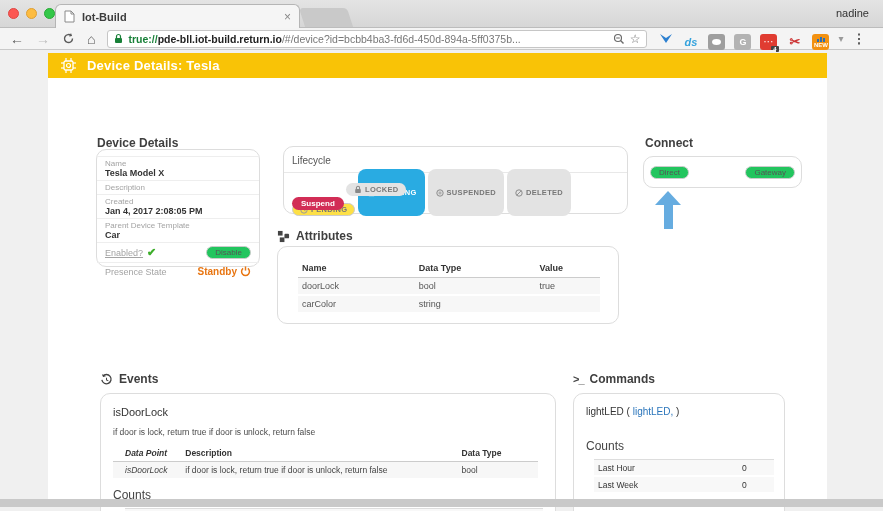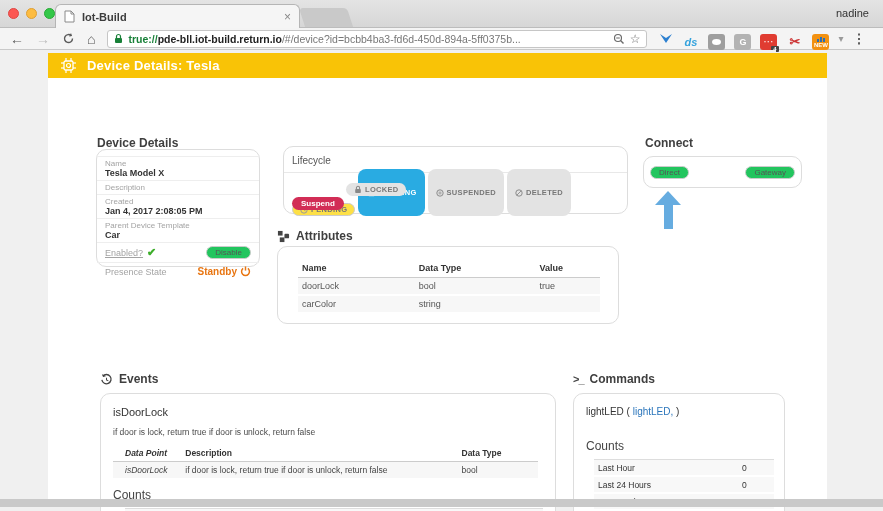--- a/index.html
+++ b/index.html
@@ -399,24 +399,20 @@
     <div class="box cm-box">
       <div class="cm-sig"><span>lightLED ( </span><span class="lnk">lightLED,</span><span> )</span></div>
       <div class="counts-title" style="margin-top:22px;">Counts</div>
       <table class="cm-counts">
         <tbody>
           <tr>
             <td>Last Hour</td>
             <td class="val">0</td>
           </tr>
           <tr>
-            <td>Last 24 Hours</td>
-            <td class="val">0</td>
-          </tr>
-          <tr>
             <td>Last Week</td>
             <td class="val">0</td>
           </tr>
         </tbody>
       </table>
 
     </div>
 
     <div class="bottom-strip"></div>
   </div>

